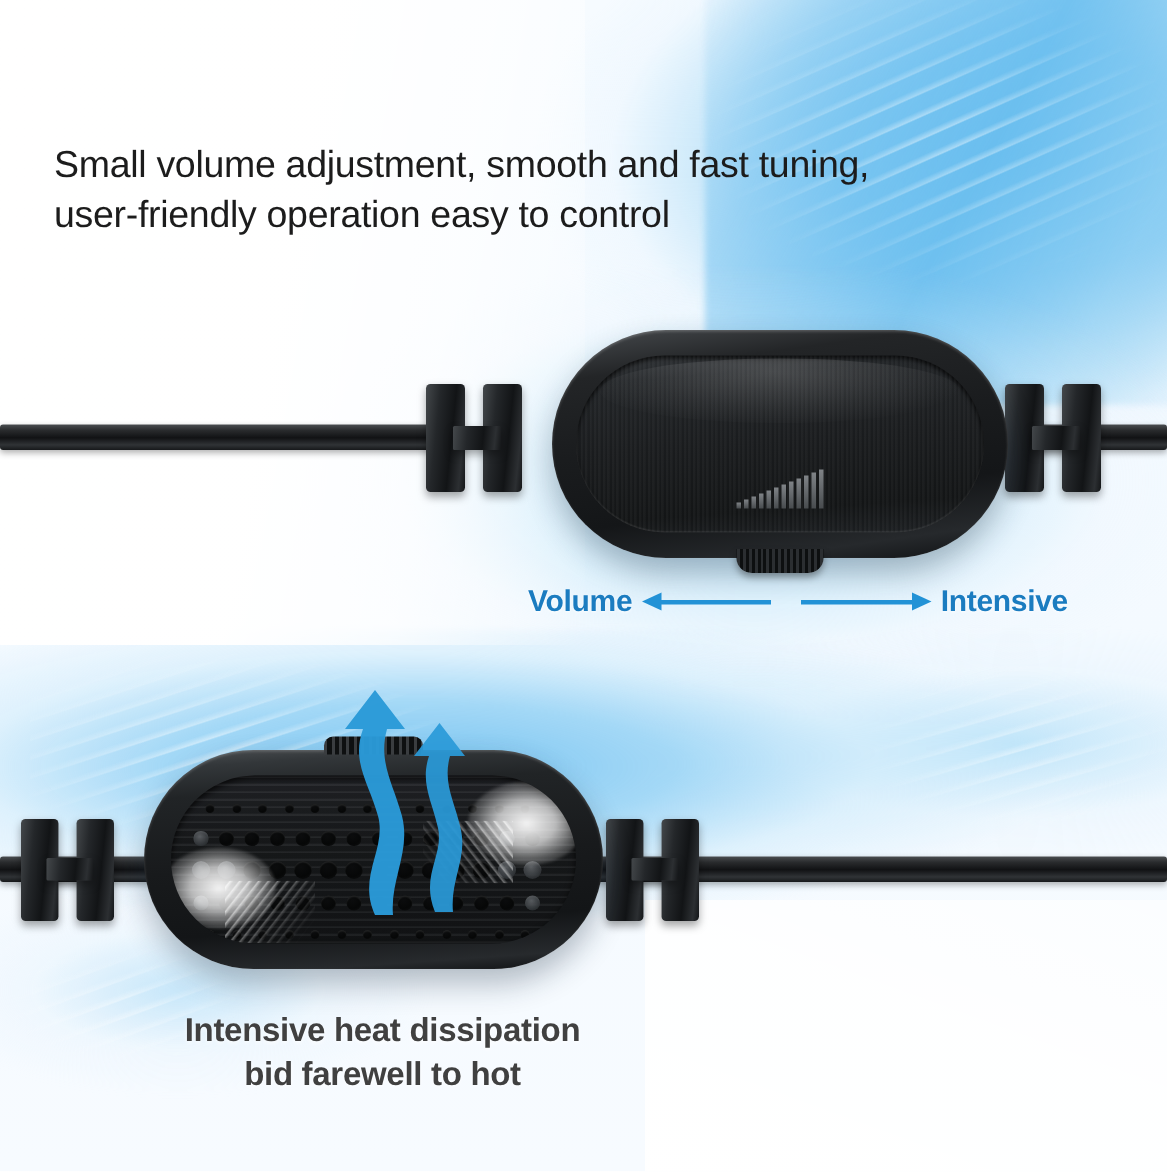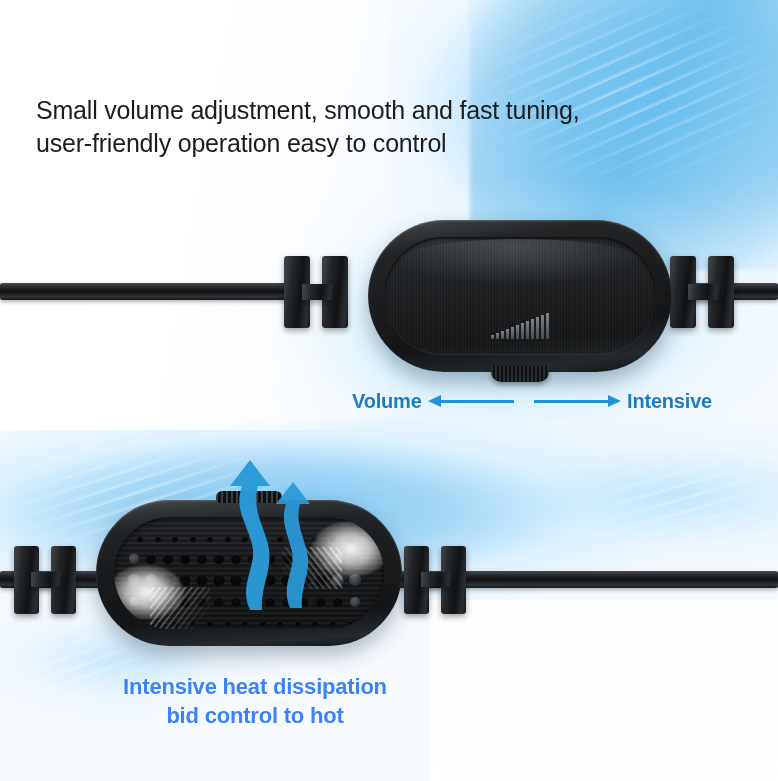--- a/index.html
+++ b/index.html
@@ -225,21 +225,21 @@
     color: #111111;
     letter-spacing: -0.2px;
     text-shadow: 0 1px 2px rgba(255,255,255,.8);
   }
   .heat-caption {
     position: absolute;
     left: 40px; top: 672px; width: 430px;
     text-align: center;
     font-size: 22px; font-weight: bold;
     line-height: 29px;
-    color: #3b82f6;
+    color: #404040;
     letter-spacing: -0.2px;
     text-shadow: 0 1px 3px rgba(255,255,255,.85);
   }
   .heat-caption span { display: block; }
 
   
   .device { position: absolute; }
   .cable {
     position: absolute;
     height: 17px;
@@ -565,16 +565,16 @@
     </div>
 
     <svg class="heat-arrows" viewBox="0 0 110 160">
       <path d="M34 152 C22 126 42 108 36 86 C30 64 18 50 26 28 L14 28 L34 2 L54 28 L42 28 C36 50 46 64 52 86 C58 110 44 128 46 152 Z" fill="#2a9ad8" opacity="0.97"></path>
       <path d="M74 150 C64 126 80 112 76 94 C72 76 64 64 70 46 L60 46 L77 24 L94 46 L84 46 C79 64 87 76 91 94 C96 114 84 128 86 150 Z" fill="#2a9ad8" opacity="0.93"></path>
     </svg>
   </div>
 
   <div class="heat-caption">
     <span>Intensive heat dissipation</span>
-    <span>bid control to hot</span>
+    <span>bid farewell to hot</span>
   </div>
 
 </div>
 
 </body></html>

